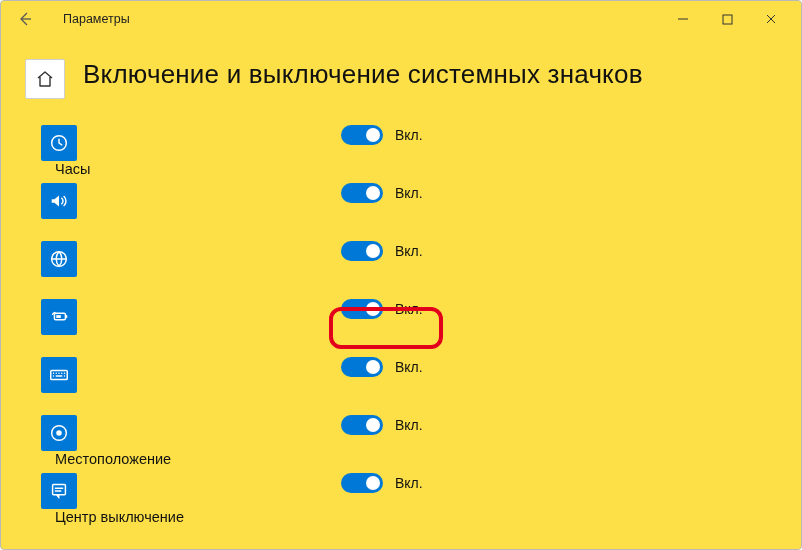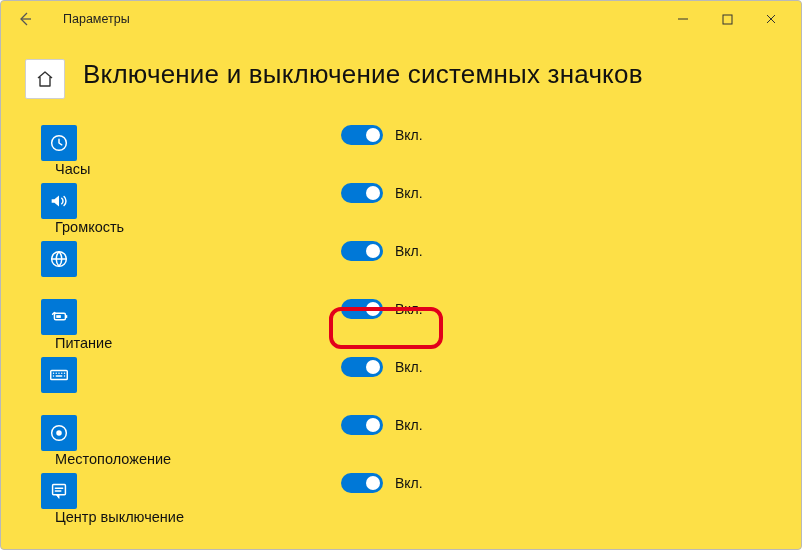--- a/index.html
+++ b/index.html
@@ -210,21 +210,20 @@
         </div>
       </div>
       <div class="row">
         <div class="icon-tile">
           <svg width="22" height="22" viewBox="0 0 24 24">
             <path d="M4 10 V14 H7 L12 18 V6 L7 10 Z" fill="#fff"></path>
             <path d="M15 9 A4 4 0 0 1 15 15" fill="none" stroke="#fff" stroke-width="1.6" stroke-linecap="round" stroke-linejoin="round"></path>
             <path d="M17.5 7 A7 7 0 0 1 17.5 17" fill="none" stroke="#fff" stroke-width="1.6" stroke-linecap="round" stroke-linejoin="round"></path>
           </svg>
         </div>
-        <div class="row-label">Громкость</div>
         <div class="toggle-wrap">
           <div class="toggle"></div>
           <div class="toggle-label">Вкл.</div>
         </div>
       </div>
       <div class="row">
         <div class="icon-tile">
           <svg width="22" height="22" viewBox="0 0 24 24">
             <circle cx="12" cy="12" r="8" fill="none" stroke="#fff" stroke-width="1.6" stroke-linecap="round" stroke-linejoin="round"></circle>
             <path d="M4 12 H20 M12 4 A12 12 0 0 1 12 20 A12 12 0 0 1 12 4" fill="none" stroke="#fff" stroke-width="1.6" stroke-linecap="round" stroke-linejoin="round"></path>
@@ -237,21 +236,20 @@
       </div>
       <div class="row">
         <div class="icon-tile">
           <svg width="22" height="22" viewBox="0 0 24 24">
             <path d="M5 9 L7 7 L8 8" fill="none" stroke="#fff" stroke-width="1.6" stroke-linecap="round" stroke-linejoin="round"></path>
             <rect x="7" y="8" width="12" height="7" rx="1.5" fill="none" stroke="#fff" stroke-width="1.6" stroke-linecap="round" stroke-linejoin="round"></rect>
             <rect x="19" y="10" width="2" height="3" fill="#fff"></rect>
             <rect x="9" y="10" width="5" height="3" fill="#fff"></rect>
           </svg>
         </div>
-        <div class="row-label">Питание</div>
         <div class="toggle-wrap">
           <div class="toggle"></div>
           <div class="toggle-label">Вкл.</div>
         </div>
         <div class="highlight"></div>
       </div>
       <div class="row">
         <div class="icon-tile">
           <svg width="22" height="22" viewBox="0 0 24 24">
             <rect x="3" y="7" width="18" height="10" rx="1" fill="none" stroke="#fff" stroke-width="1.6" stroke-linecap="round" stroke-linejoin="round"></rect>

